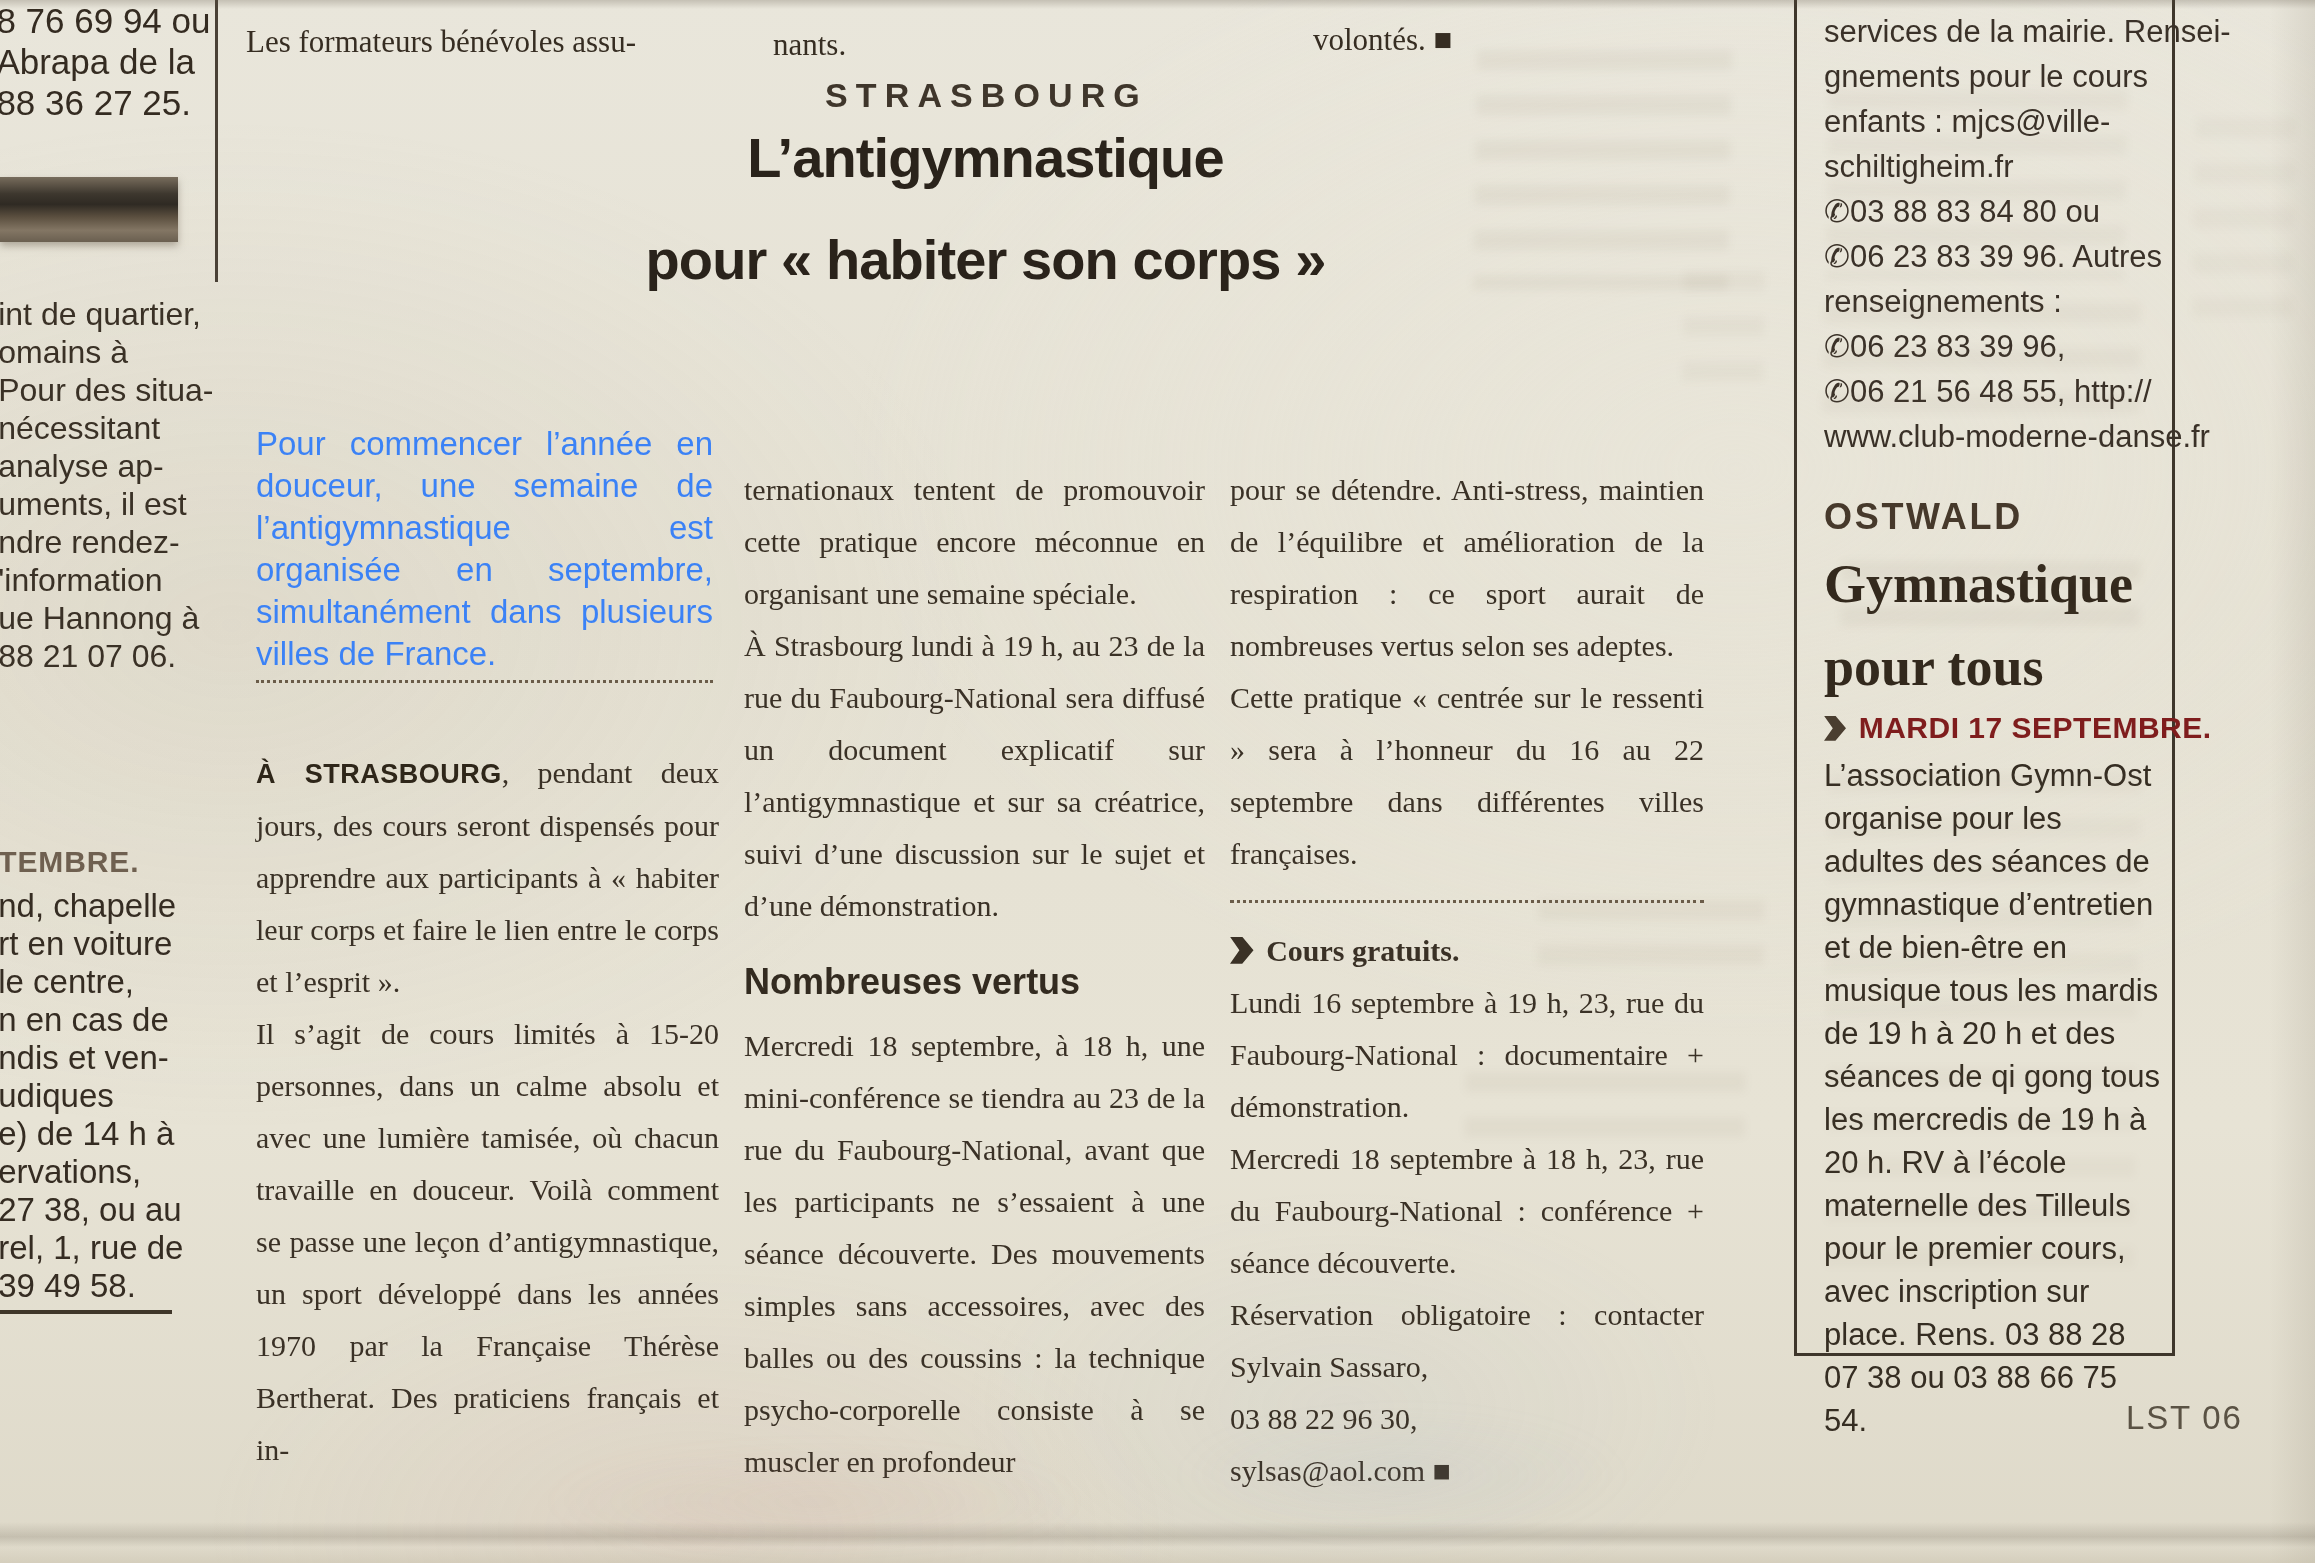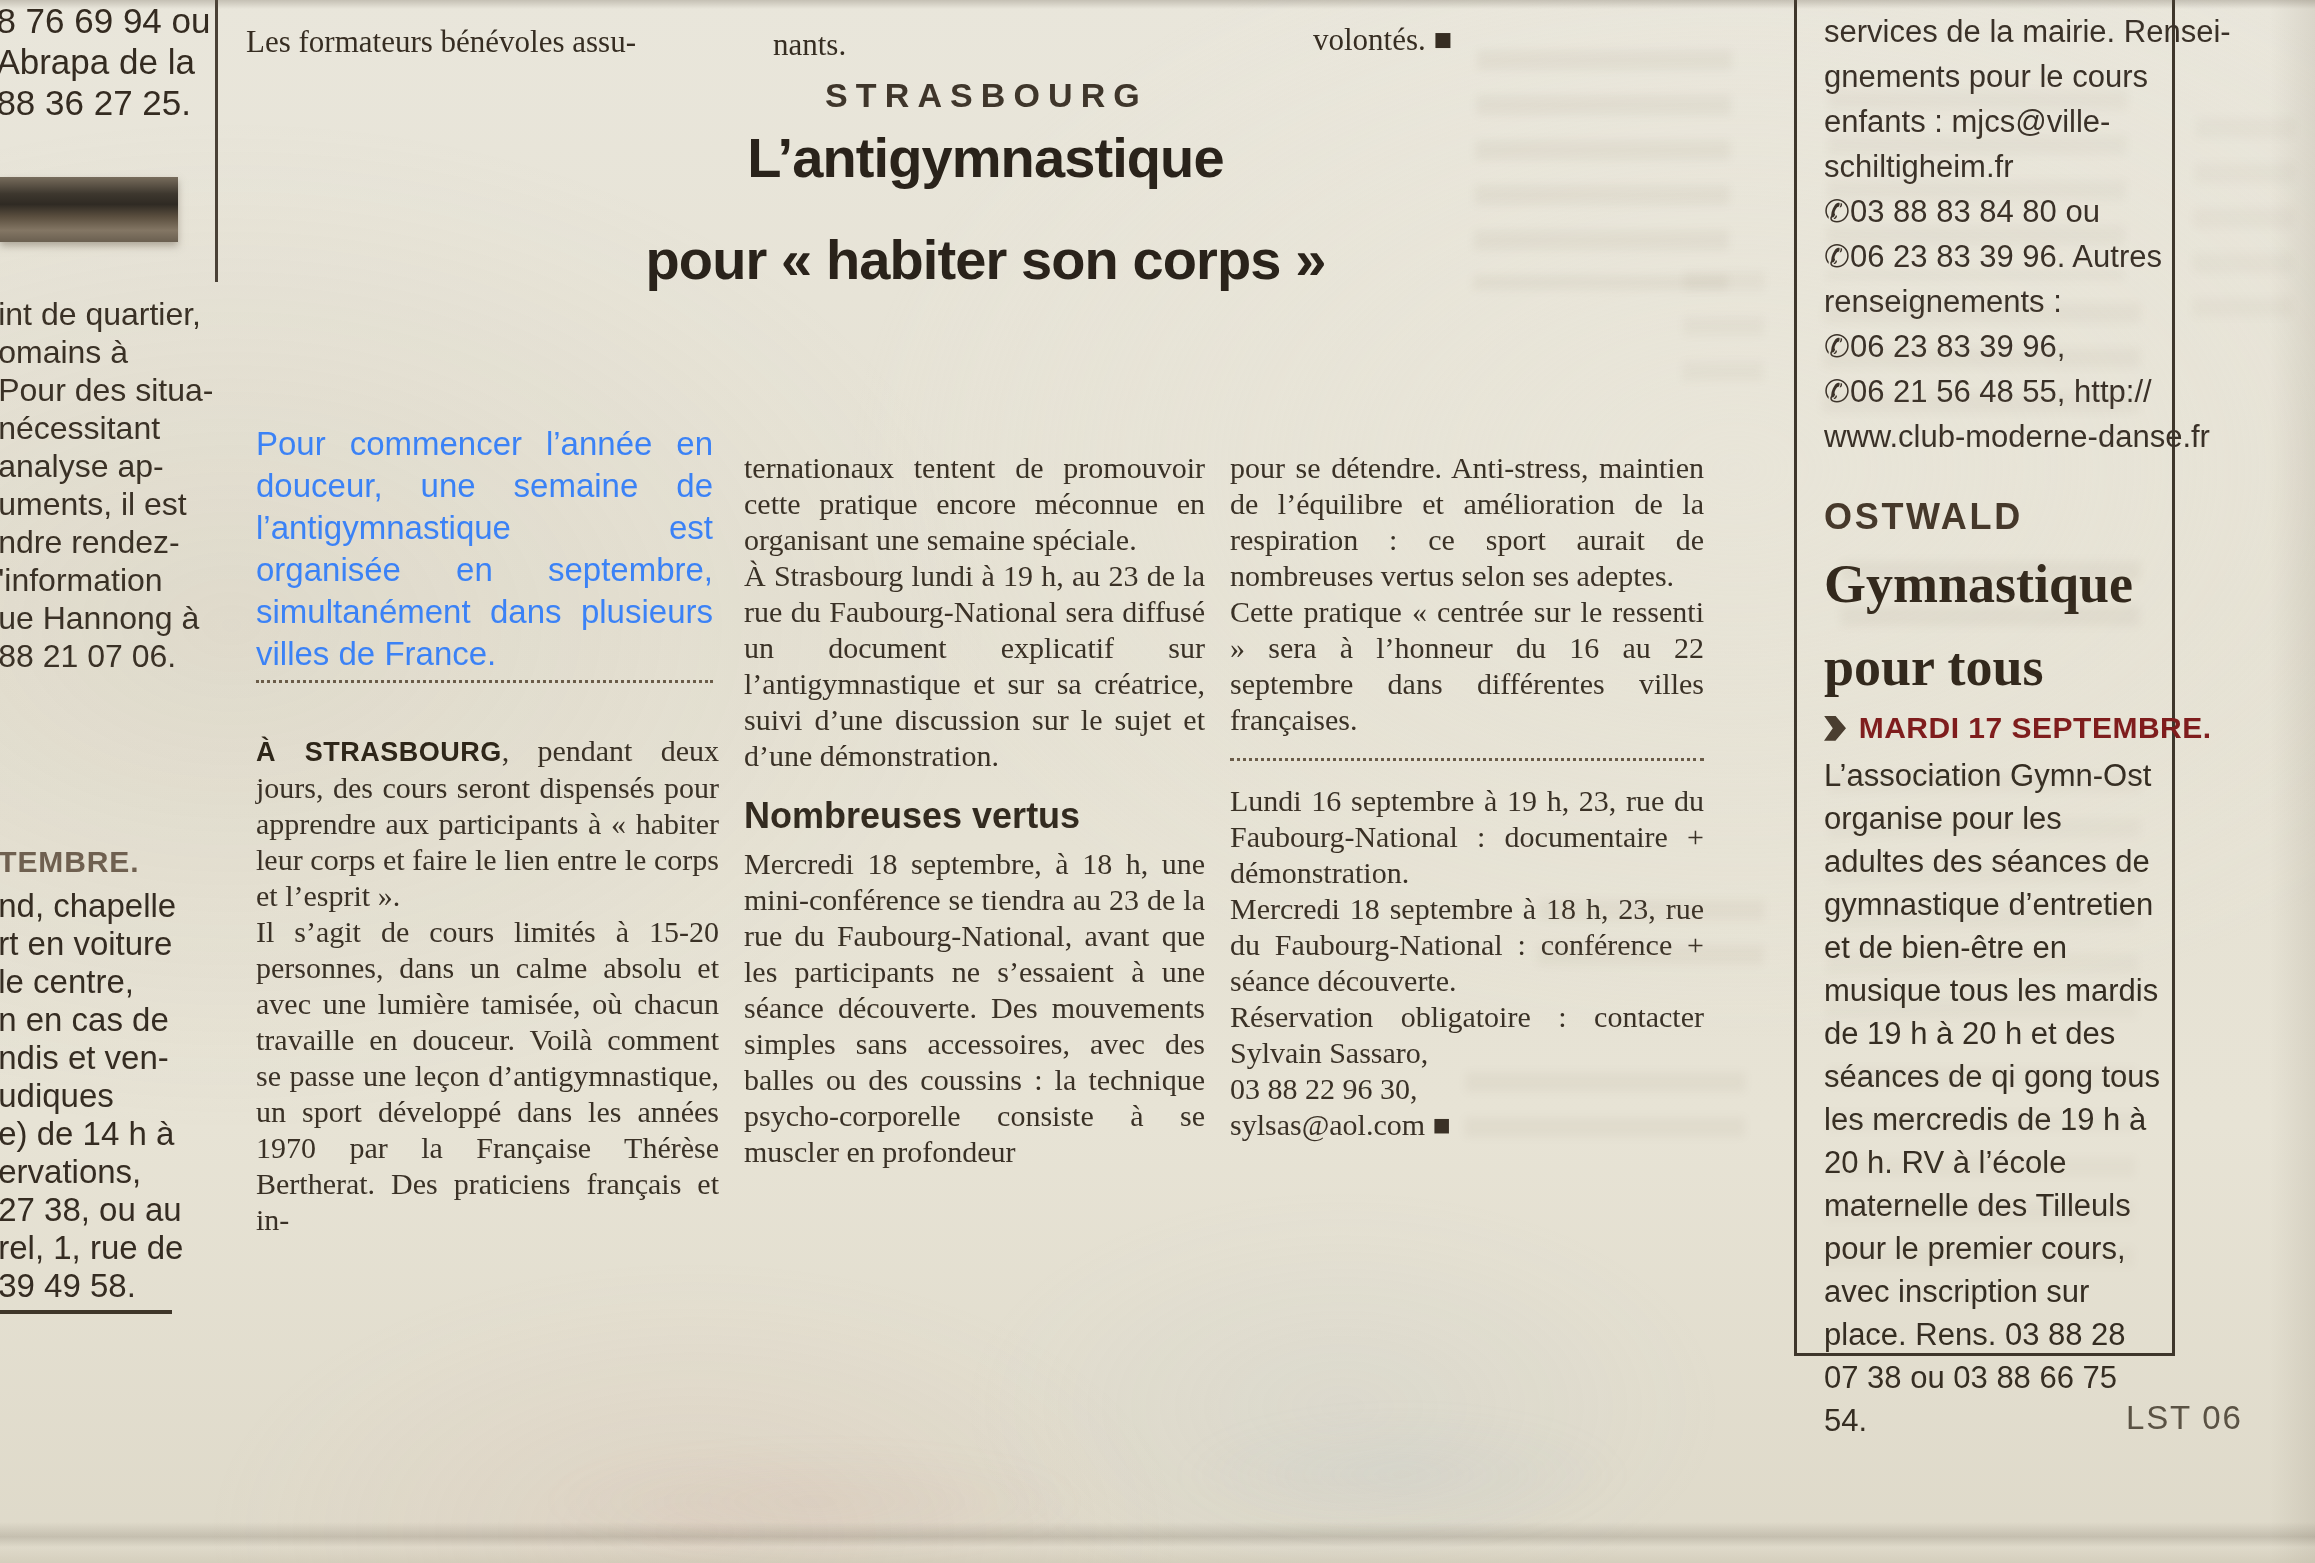--- a/index.html
+++ b/index.html
@@ -35,21 +35,21 @@
   
   .kicker{left:507px;top:76px;width:959px;text-align:center;
     font-weight:bold;font-size:34px;letter-spacing:8.1px;color:#3f362b;}
   .headline{left:271px;top:107px;width:1429px;text-align:center;
     font-weight:bold;color:#2a231b;font-size:56px;line-height:102px;letter-spacing:-0.9px;}
   .lede{left:256px;top:423px;width:457px;font-size:33px;line-height:42px;
     color:#3b82f6;text-align:justify;}
   .dotted{border-bottom:3.6px dotted #6a5c49;height:0;}
   .dot1{left:256px;top:680px;width:457px;}
   .col{text-align:justify;font-family:"Liberation Serif","DejaVu Serif",serif;
-    font-size:30px;line-height:36px;color:#3a3126;}
+    font-size:30px;line-height:52px;color:#3a3126;margin-top:14px;}
   .col p{margin:0;}
   .col1{left:256px;top:733px;width:463px;}
   .col2{left:744px;top:450px;width:461px;}
   .col3{left:1230px;top:450px;width:474px;}
   .leadin{font-family:"Liberation Sans","DejaVu Sans",sans-serif;
     font-weight:bold;font-size:27px;letter-spacing:0.5px;color:#2e2619;}
   .subhead{font-family:"Liberation Sans","DejaVu Sans",sans-serif;
     font-weight:bold;font-size:36px;color:#332b20;margin:23.5px 0 12.7px 0;text-align:left;}
   .dot3{margin:20px 0 22px 0;border-bottom:3.6px dotted #6a5c49;height:0;width:100%;}
   .chev{display:inline-block;width:23.5px;height:27px;background:#3a3126;vertical-align:-2.7px;
@@ -142,20 +142,21 @@
   <p>ternationaux tentent de promouvoir cette pratique encore méconnue en organisant une semaine spéciale.</p>
   <p>À Strasbourg lundi à 19 h, au 23 de la rue du Faubourg-National sera diffusé un document explicatif sur l’antigymnastique et sur sa créatrice, suivi d’une discussion sur le sujet et d’une démonstration.</p>
   <div class="subhead">Nombreuses vertus</div>
   <p>Mercredi 18 septembre, à 18 h, une mini-conférence se tiendra au 23 de la rue du Faubourg-National, avant que les participants ne s’essaient à une séance découverte. Des mouvements simples sans accessoires, avec des balles ou des coussins : la technique psycho-corporelle consiste à se muscler en profondeur</p>
 </div>
 
 <div class="abs col col3">
   <p>pour se détendre. Anti-stress, maintien de l’équilibre et amélioration de la respiration : ce sport aurait de nombreuses vertus selon ses adeptes.</p>
   <p>Cette pratique « centrée sur le ressenti » sera à l’honneur du 16 au 22 septembre dans différentes villes françaises.</p>
   <div class="dot3"></div>
+  <p class="infoplain"><span class="chev"></span><span class="infobullet">Cours gratuits.</span></p>
   <p class="infoline">Lundi 16 septembre à 19 h, 23, rue du Faubourg-National : documentaire + démonstration.</p>
   <p class="infoline">Mercredi 18 septembre à 18 h, 23, rue du Faubourg-National : conférence + séance découverte.</p>
   <p class="infoline">Réservation obligatoire : contacter Sylvain Sassaro,</p>
   <p class="infoline infoplain">03 88 22 96 30,</p>
   <p class="infoline infoplain">sylsas@aol.com ■</p>
 </div>
 
 <div class="abs sidebox"></div>
 <div class="abs side-top">
   <div class="side-line">services de la mairie. Rensei-</div>

